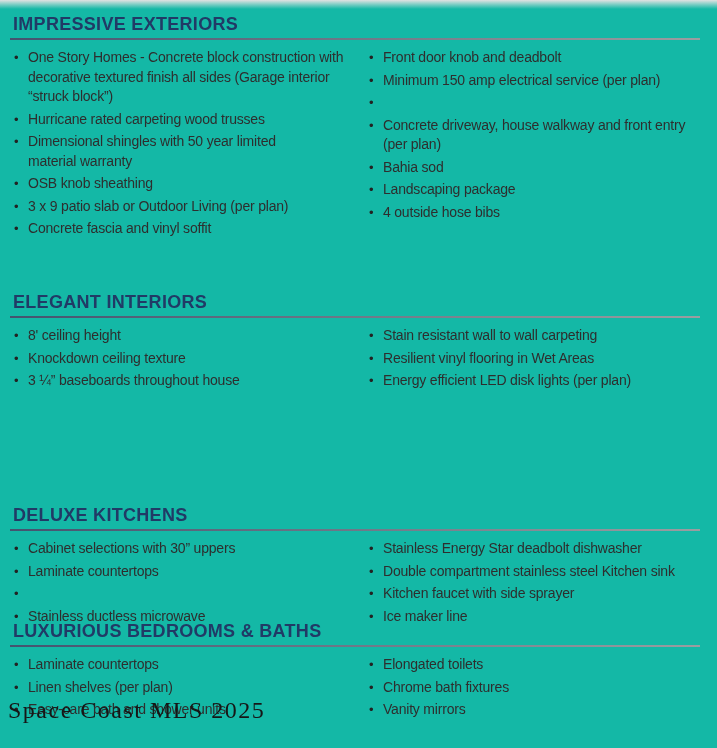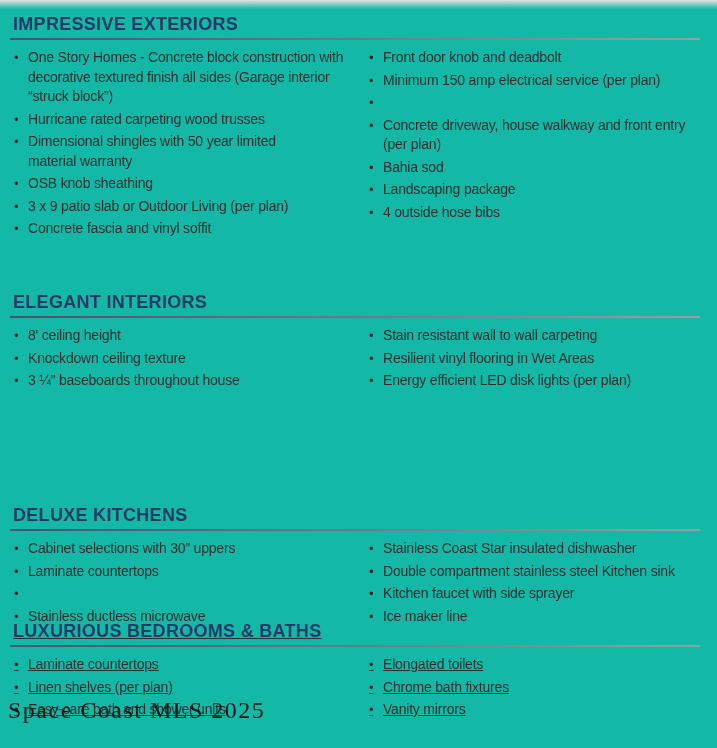--- a/index.html
+++ b/index.html
@@ -21,21 +21,21 @@
     color:var(--body-text);
   }
   .top-shade{
     position:absolute;top:0;left:0;width:717px;height:9px;
     background:linear-gradient(to bottom,#e2e2e2,rgba(255,255,255,0));
   }
   .section{position:absolute;left:10px;width:690px;}
   #section-0{top:14px;}
   #section-1{top:292px;}
   #section-2{top:457px;margin-top:48px;}
-  #section-3{top:621px;text-decoration:underline;}
+  #section-3{top:621px;}
   .section h2{
     margin:0 0 4px 3px;
     font-size:18px;line-height:20px;font-weight:bold;
     letter-spacing:.3px;
     color:var(--heading);
   }
   .rule{height:2px;width:690px;background:linear-gradient(to right,var(--rule-start),var(--rule-end));}
   .cols{display:flex;margin-top:8px;}
   ul.feature-list{list-style:none;margin:0;padding:0 0 0 4px;}
   ul.col-left{width:351px;flex:none;}
@@ -175,21 +175,21 @@
             <span class="b">•</span>
           </li>
         <li class="item">
             <span class="b">•</span>
             <span class="t">Stainless ductless microwave</span>
           </li>
       </ul>
       <ul class="feature-list col-right">
         <li class="item">
             <span class="b">•</span>
-            <span class="t">Stainless Coast Star insulated dishwasher</span>
+            <span class="t">Stainless Energy Star deadbolt dishwasher</span>
           </li>
         <li class="item">
             <span class="b">•</span>
             <span class="t">Double compartment stainless steel Kitchen sink</span>
           </li>
         <li class="item">
             <span class="b">•</span>
             <span class="t">Kitchen faucet with side sprayer</span>
           </li>
         <li class="item">

